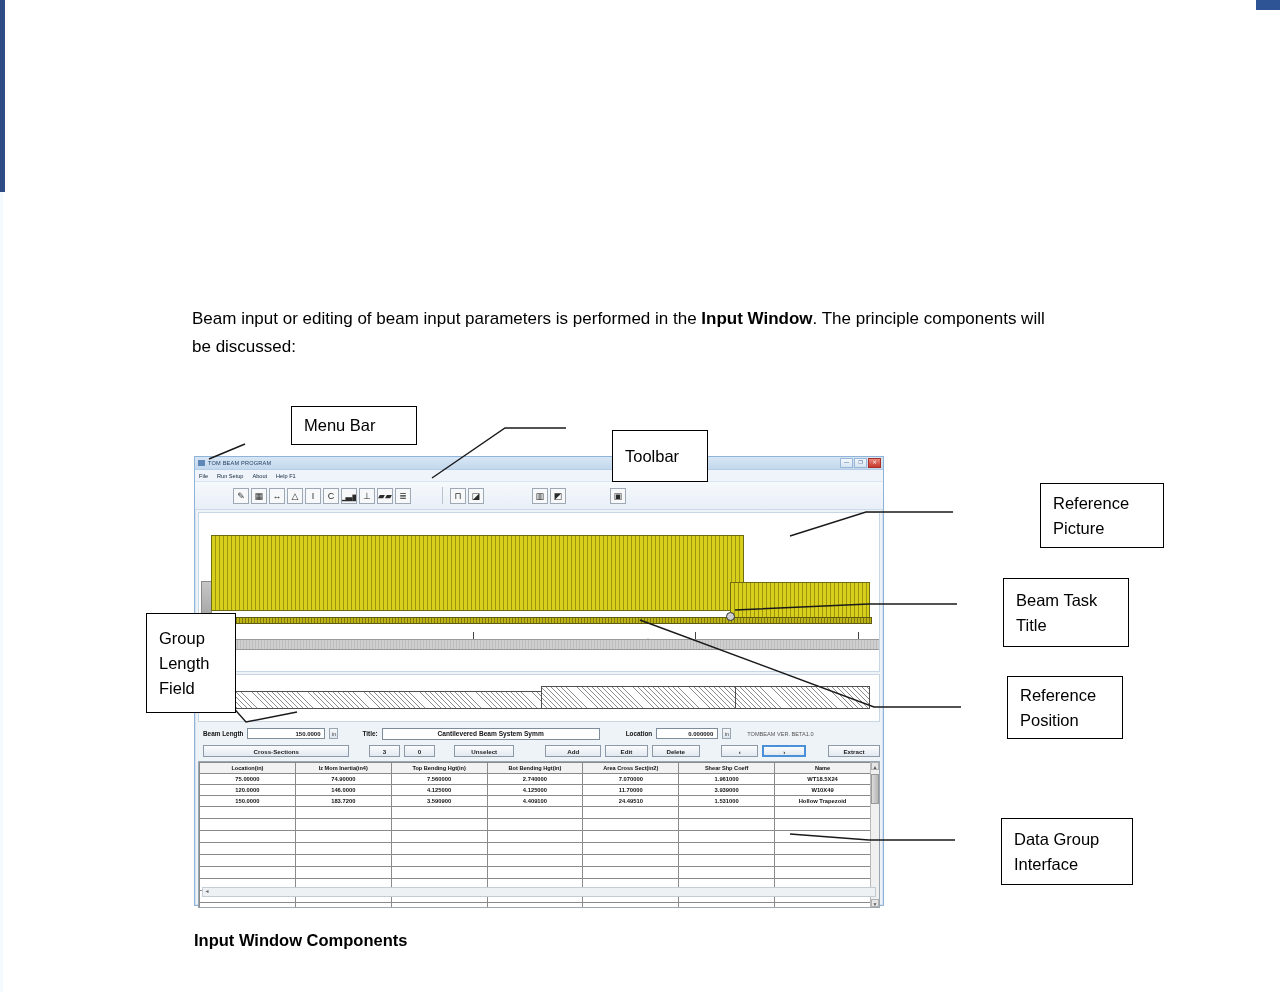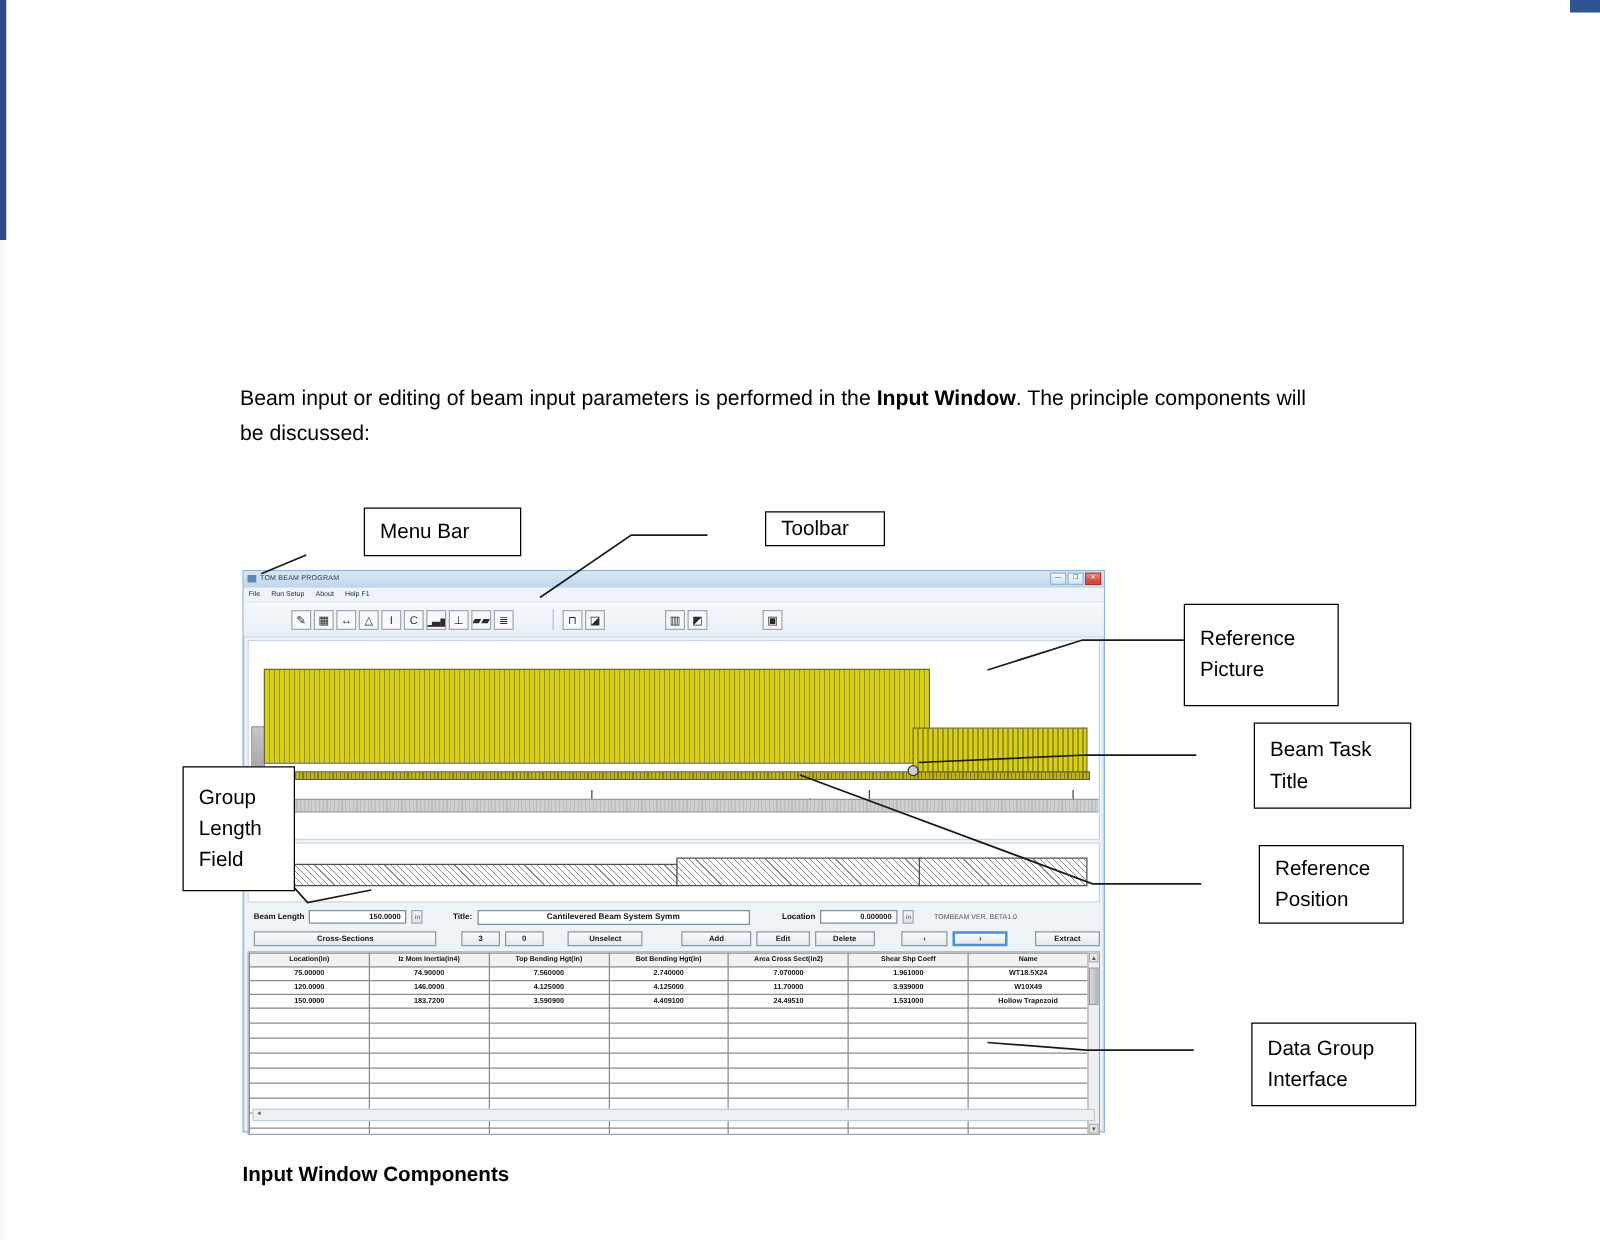--- a/index.html
+++ b/index.html
@@ -18,22 +18,22 @@
   #intro{position:absolute;left:192px;top:288px;width:860px;
         font-size:17px;line-height:28px;color:#000;}
   #intro b{font-weight:bold;}
 
   
   .callout{position:absolute;border:1.5px solid #000;background:#fff;
            box-sizing:border-box;display:flex;flex-direction:column;
            justify-content:center;font-size:16.5px;line-height:25px;
            padding:4px 12px;z-index:6;margin-left:46px;}
   #cal-menubar{left:245px;top:406px;width:126px;height:39px;}
-  #cal-toolbar{left:566px;top:409px;width:96px;height:28px;}
-  #cal-refpic{left:901px;top:483px;width:124px;height:82px;}
+  #cal-toolbar{left:566px;top:430px;width:96px;height:52px;}
+  #cal-refpic{left:994px;top:483px;width:124px;height:65px;}
   #cal-tasktitle{left:957px;top:578px;width:126px;height:69px;}
   #cal-hairline{left:961px;top:676px;width:116px;height:63px;}
   #cal-datagroup{left:955px;top:818px;width:132px;height:67px;}
   #cal-beamlen{left:100px;top:613px;width:90px;height:100px;}
 
   
   #leaders{position:absolute;left:0;top:0;width:1280px;height:992px;z-index:5;
            pointer-events:none;}
 
   

